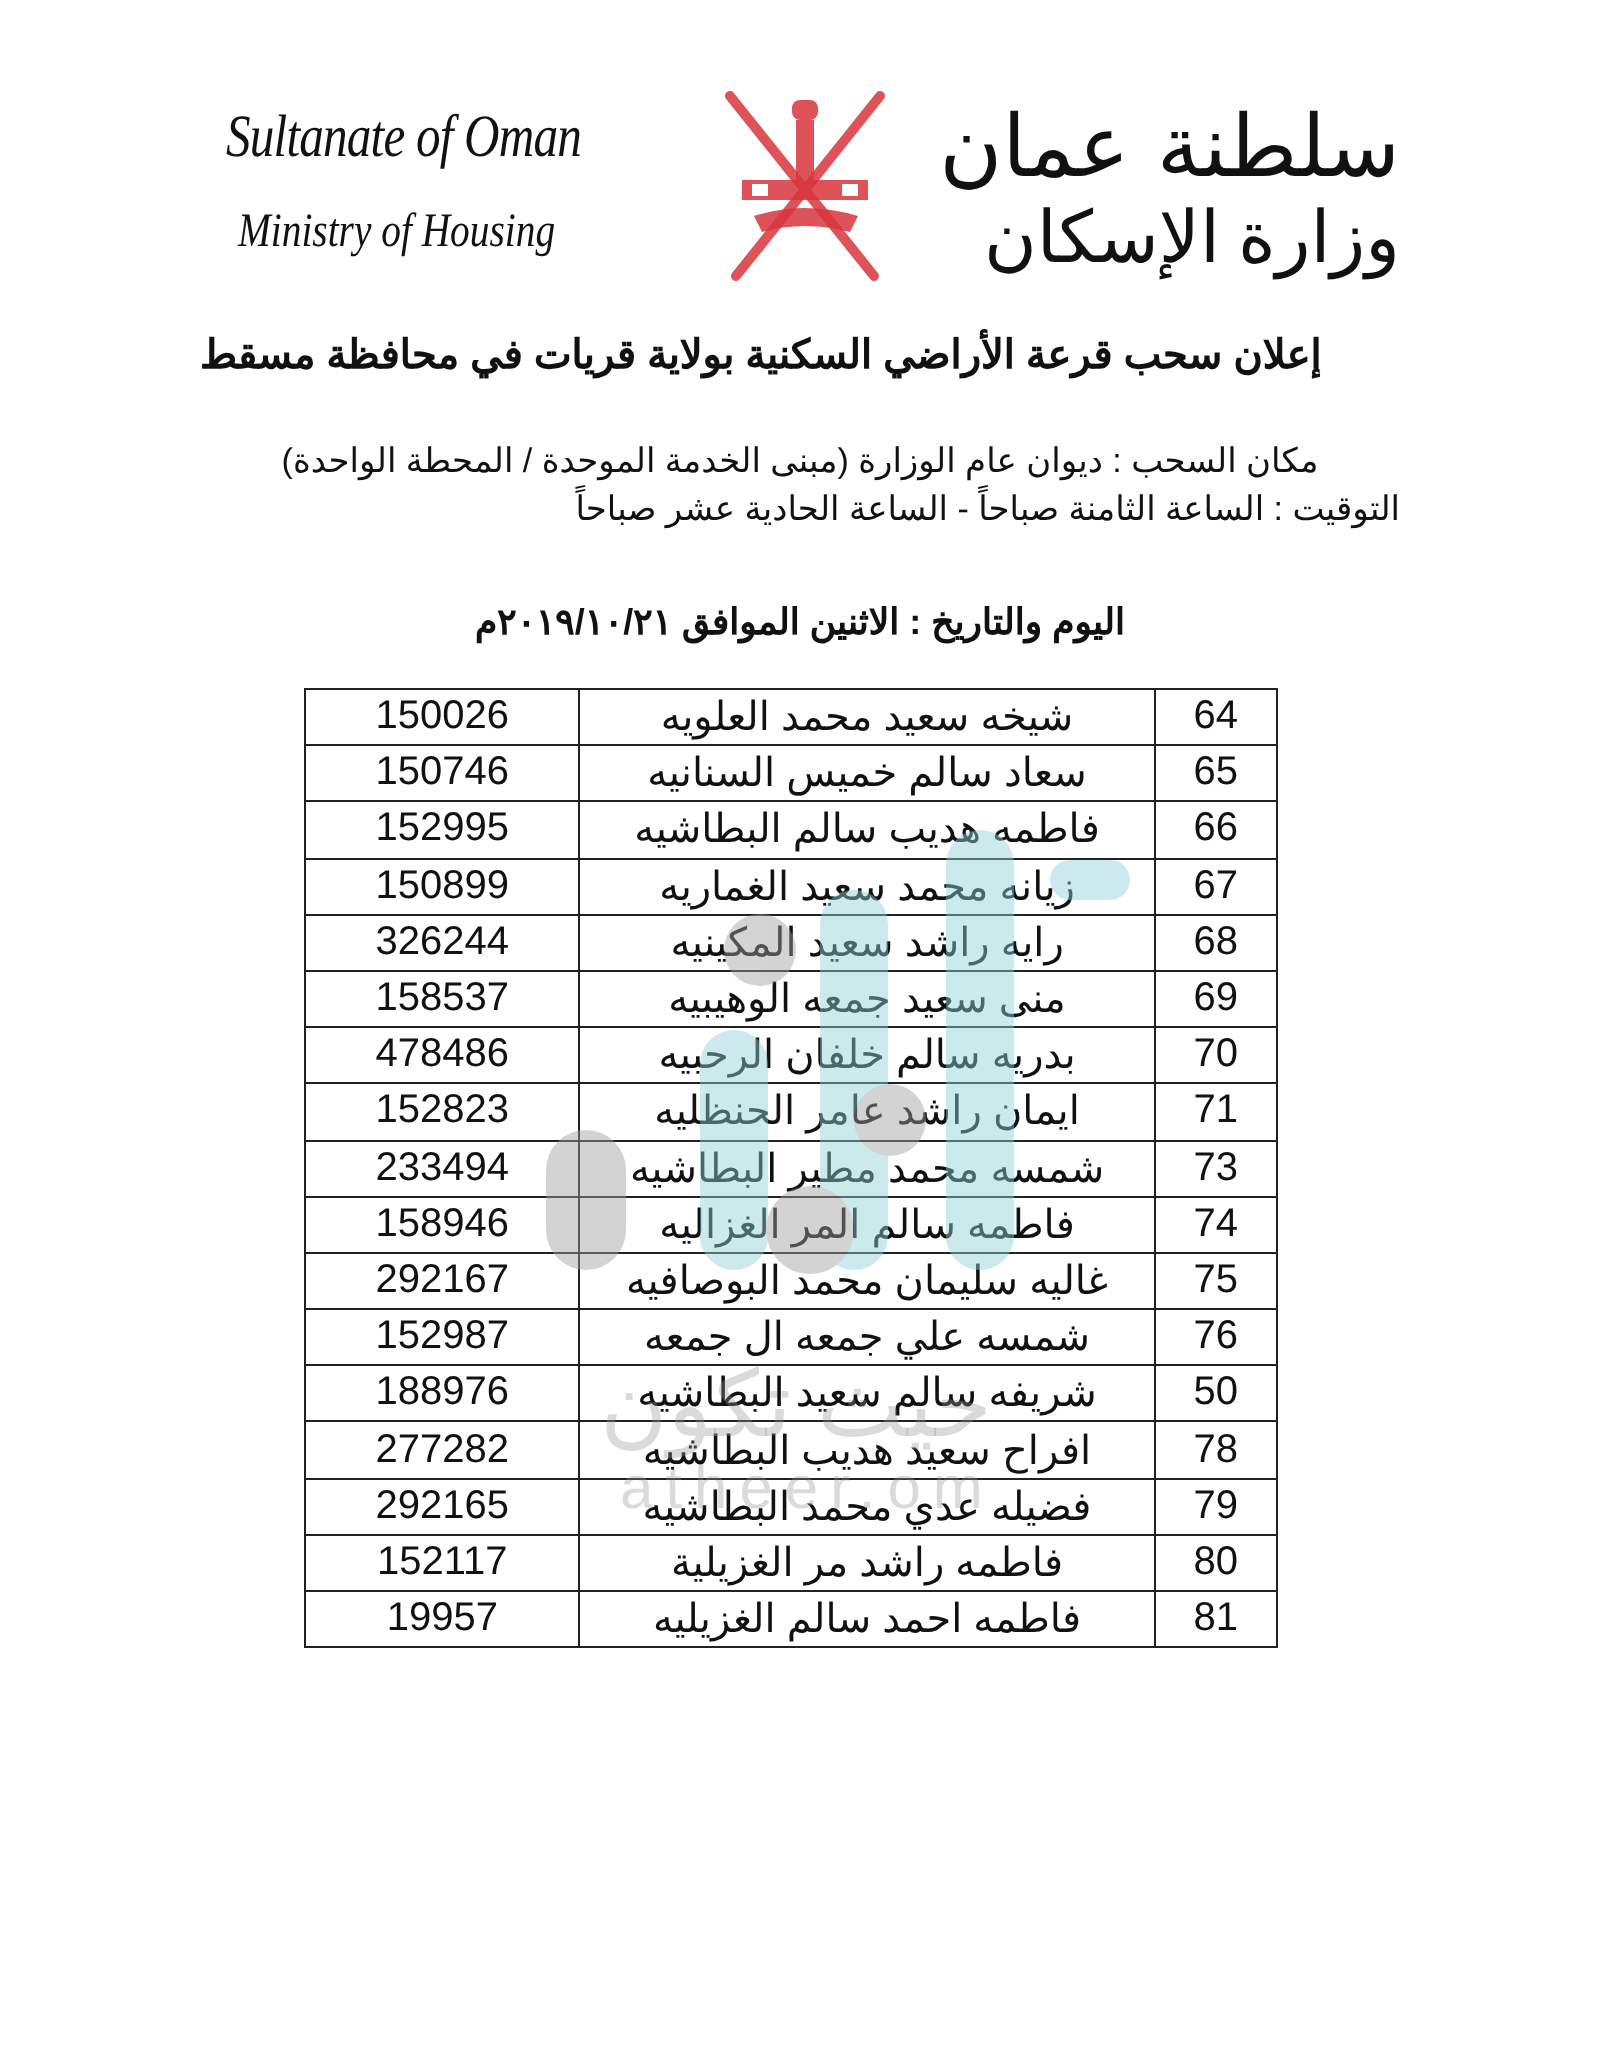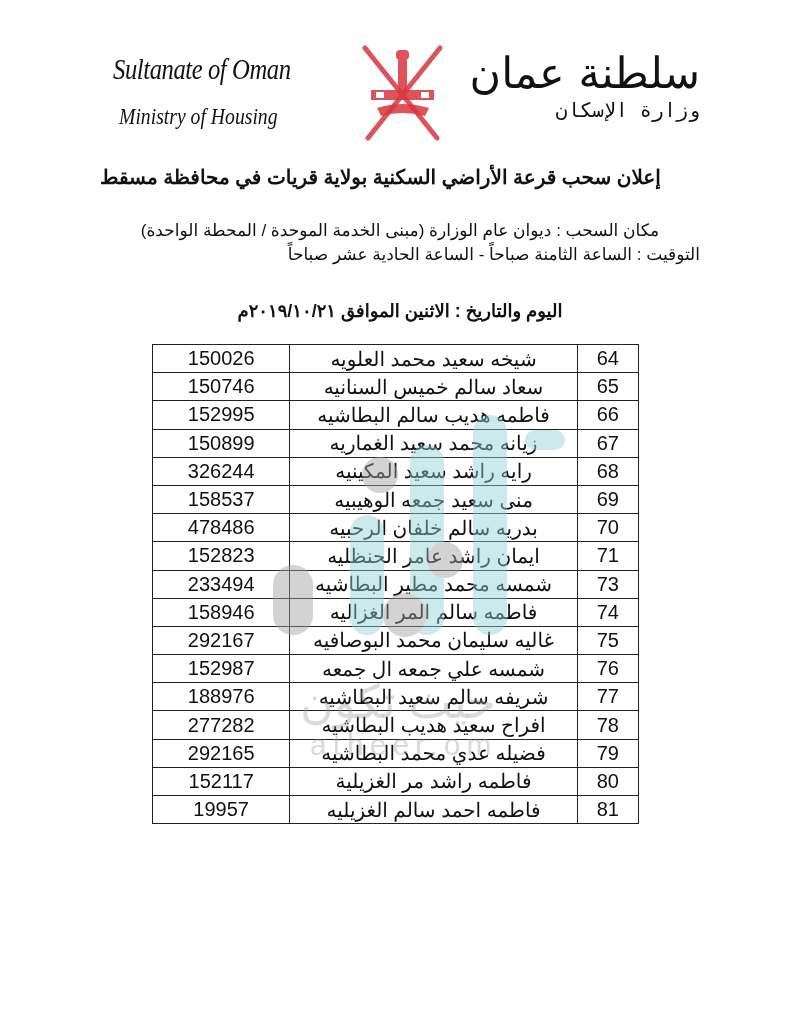--- a/index.html
+++ b/index.html
@@ -16,22 +16,22 @@
     .en-sub {
       position: absolute; left: 119px; top: 103px; font-family: "Liberation Serif", serif;
       font-style: italic; font-size: 24px; transform: scaleX(0.82); transform-origin: left center;
       white-space: nowrap;
     }
     .ar-title {
       position: absolute; right: 100px; top: 48px; font-family: "DejaVu Serif", serif;
       font-size: 43px; direction: rtl; white-space: nowrap;
     }
     .ar-sub {
-      position: absolute; right: 100px; top: 98px; font-family: Liberation Mono, monospace;
-      font-size: 20px; direction: rtl; white-space: nowrap;
+      position: absolute; right: 100px; top: 98px; font-family: Liberation Serif, serif;
+      font-size: 36px; direction: rtl; white-space: nowrap;
     }
     .emblem { position: absolute; left: 355px; top: 42px; width: 95px; height: 105px; }
 
     .heading {
       position: absolute; top: 165px; left: 100px; width: 600px; text-align: left;
       direction: rtl; font-weight: bold; font-size: 20px; white-space: nowrap;
     }
     .place {
       position: absolute; top: 220px; left: 100px; width: 600px; text-align: center;
       direction: rtl; font-size: 17px; white-space: nowrap;
@@ -156,21 +156,21 @@
         <td class="c-no">75</td>
       </tr>
       <tr>
         <td class="c-id">152987</td>
         <td class="c-name">شمسه علي جمعه ال جمعه</td>
         <td class="c-no">76</td>
       </tr>
       <tr>
         <td class="c-id">188976</td>
         <td class="c-name">شريفه سالم سعيد البطاشيه</td>
-        <td class="c-no">77</td>
+        <td class="c-no">50</td>
       </tr>
       <tr>
         <td class="c-id">277282</td>
         <td class="c-name">افراح سعيد هديب البطاشيه</td>
         <td class="c-no">78</td>
       </tr>
       <tr>
         <td class="c-id">292165</td>
         <td class="c-name">فضيله عدي محمد البطاشيه</td>
         <td class="c-no">79</td>

